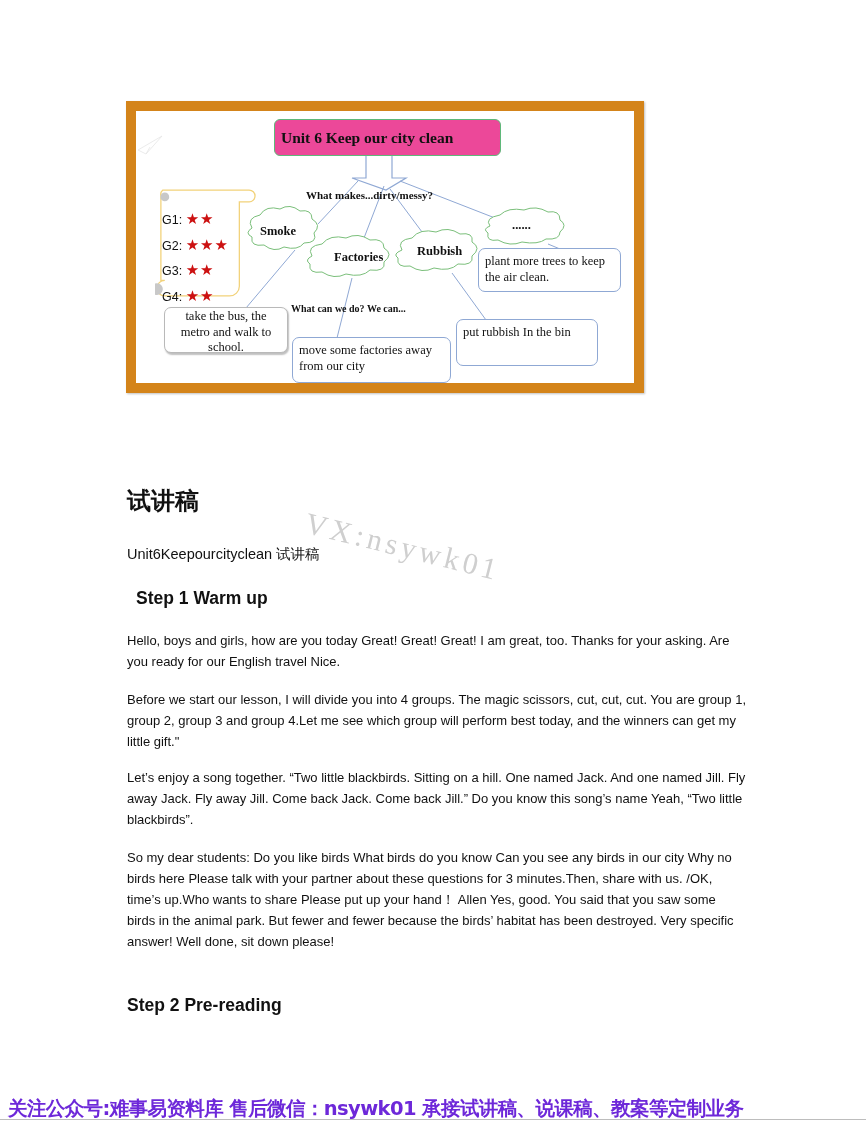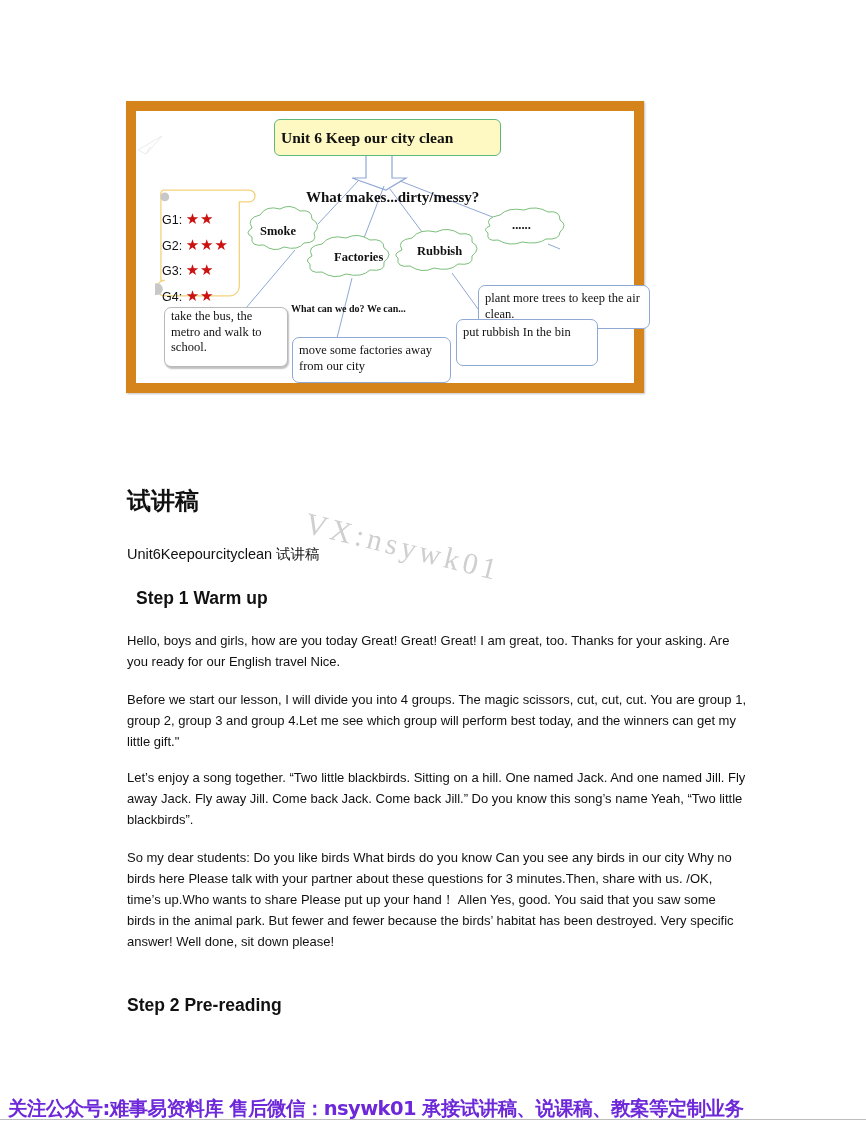--- a/index.html
+++ b/index.html
@@ -1,23 +1,23 @@
 <!DOCTYPE html>
 <html><head>
 <meta charset="utf-8">
 <style>
   html, body { margin:0; padding:0; background:#ffffff; }
   body { width:866px; height:1122px; position:relative; overflow:hidden; font-family:"Liberation Sans", "DejaVu Sans", sans-serif; color:#111; }
 
   
   .frame { position:absolute; left:126px; top:101px; width:498px; height:272px; border:10px solid #d4841a; background:#fff; box-shadow:1px 1px 2px rgba(0,0,0,0.25); }
   .dg { position:absolute; font-family:"Liberation Serif", "DejaVu Serif", serif; }
-  .title-box { position:absolute; left:274px; top:119px; width:225px; height:35px; border:1.5px solid #5fb87a; border-radius:6px; background:#fef9c3; }
+  .title-box { position:absolute; left:274px; top:119px; width:225px; height:35px; border:1.5px solid #5fb87a; border-radius:6px; background:#ec4899; }
   .title-box span { position:absolute; left:6px; top:11px; font-weight:bold; font-size:15.5px; white-space:nowrap; }
-  .q { font-weight:bold; font-size:15px; white-space:nowrap; }
+  .q { font-weight:bold; font-size:11px; white-space:nowrap; }
   .cloud-label { font-weight:bold; font-size:12.5px; white-space:nowrap; }
   .rbox { position:absolute; border:1.2px solid #8fa8d4; border-radius:7px; background:#fff; font-size:12.5px; line-height:16px; padding:4px 6px; box-sizing:border-box; }
   .rbox.gray { border-color:#b9b9b9; box-shadow:1px 1.5px 1.5px rgba(0,0,0,0.25); }
 
   .scroll { position:absolute; left:155px; top:188px; width:102px; height:112px; }
   .stars-list { position:absolute; left:162px; top:207px; font-family:"Liberation Sans", sans-serif; font-size:12.5px; line-height:23.5px; }
   .star { color:#cc1111; font-size:15px; letter-spacing:1px; }
 
   svg.lines { position:absolute; left:0; top:0; }
 
@@ -69,22 +69,22 @@
 </div>
 
 <div class="dg q" style="left:306px;top:189px;">What makes...dirty/messy?</div>
 <div class="dg q" style="left:291px;top:303px;font-size:10px;">What can we do? We can...</div>
 
 <div class="dg cloud-label" style="left:260px;top:224px;">Smoke</div>
 <div class="dg cloud-label" style="left:321px;top:250px;margin-left:13px;">Factories</div>
 <div class="dg cloud-label" style="left:417px;top:244px;">Rubbish</div>
 <div class="dg cloud-label" style="left:512px;top:218px;">......</div>
 
-<div class="dg rbox" style="left:478px;top:248px;width:172px;height:44px;margin-top:37px;">plant more trees to keep the air clean.</div>
-<div class="dg rbox gray" style="left:164px;top:307px;width:124px;height:60px;padding-top:1px;line-height:15.5px;">take the bus, the metro and walk to school.</div>
+<div class="dg rbox" style="left:478px;top:248px;width:143px;height:44px;">plant more trees to keep the air clean.</div>
+<div class="dg rbox gray" style="left:164px;top:307px;width:124px;height:46px;padding-top:1px;line-height:15.5px;text-align:center;">take the bus, the metro and walk to school.</div>
 <div class="dg rbox" style="left:292px;top:337px;width:159px;height:46px;">move some factories away from our city</div>
 <div class="dg rbox" style="left:456px;top:319px;width:142px;height:47px;padding-top:4px;">put rubbish In the bin</div>
 
 <svg class="scroll" width="104" height="114" viewBox="0 0 104 114">
   <path d="M8 2 H96 a6 6 0 0 1 0 12 H86 V100 a10 10 0 0 1 -10 10 H10 a8 8 0 0 1 0 -16 H6 V8 a6 6 0 0 1 2 -6 z" fill="#fff" stroke="#f2d27a" stroke-width="1.3"></path>
   <circle cx="10" cy="9" r="4.5" fill="#c8c8c8"></circle>
   <circle cx="-3" cy="102" r="0" fill="#c8c8c8"></circle>
   <circle cx="2" cy="103" r="6" fill="#c8c8c8"></circle>
 </svg>
 <div class="stars-list">

